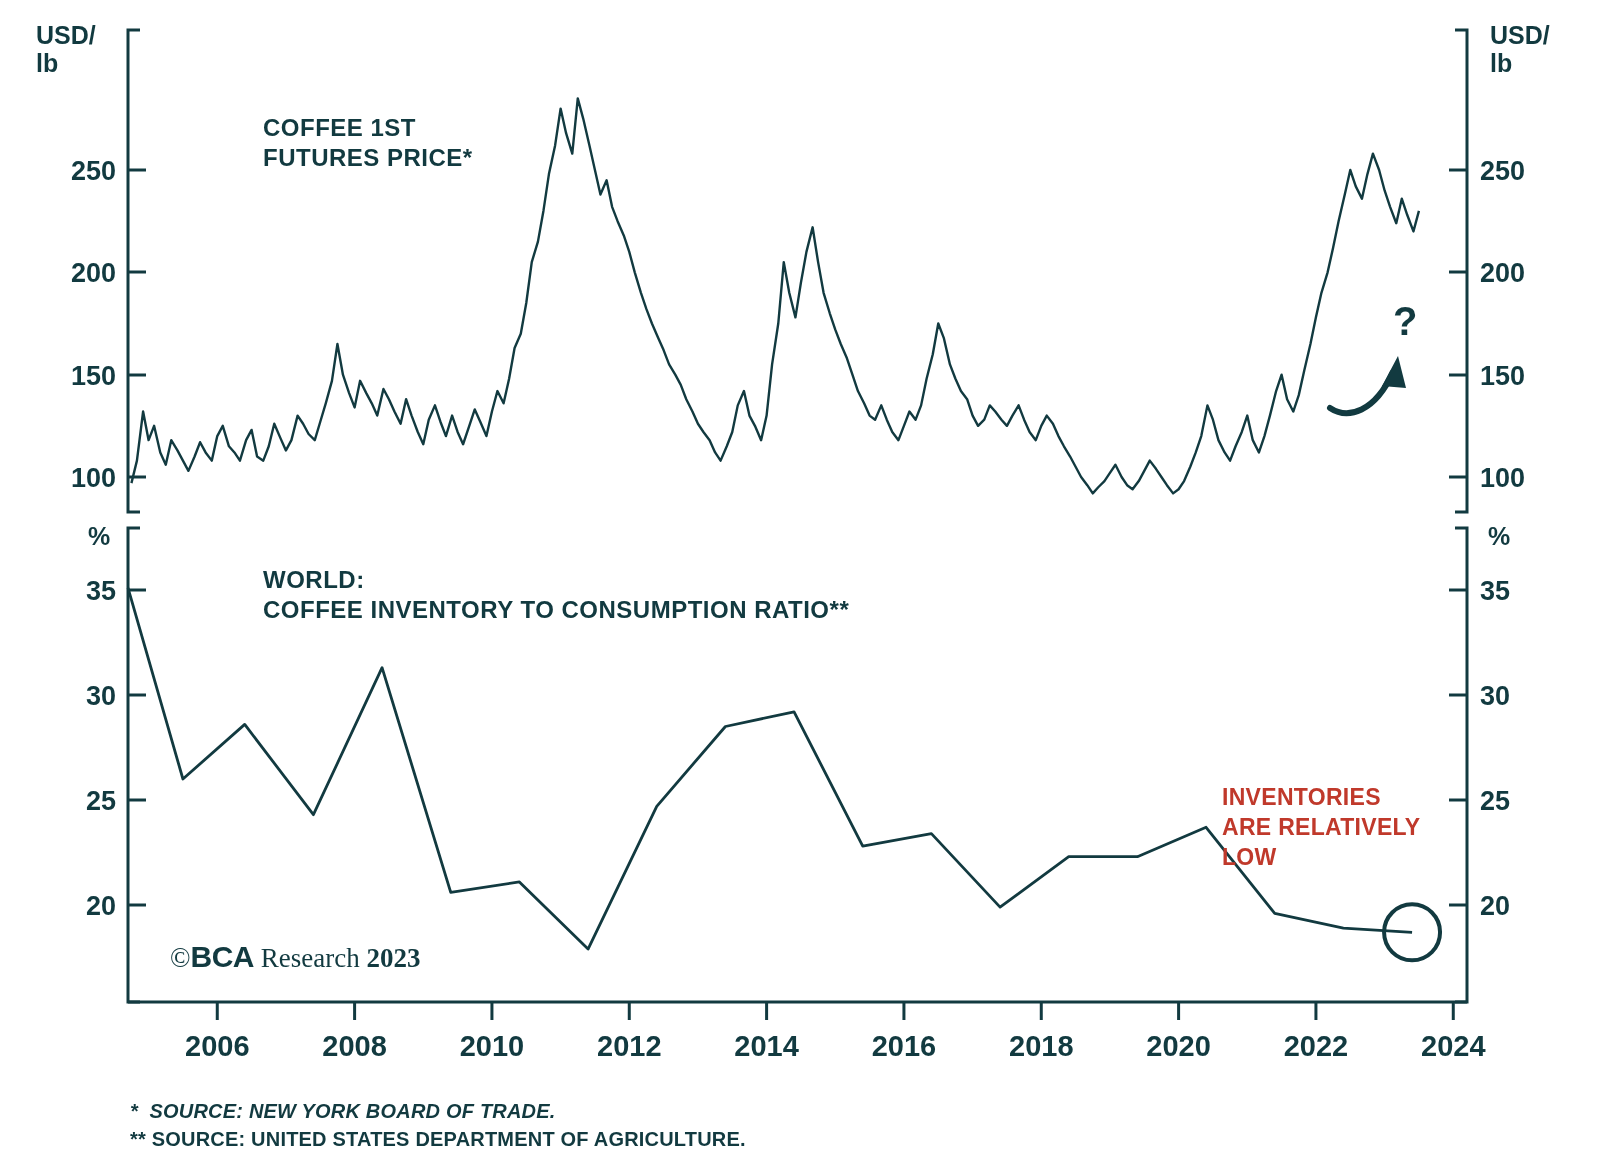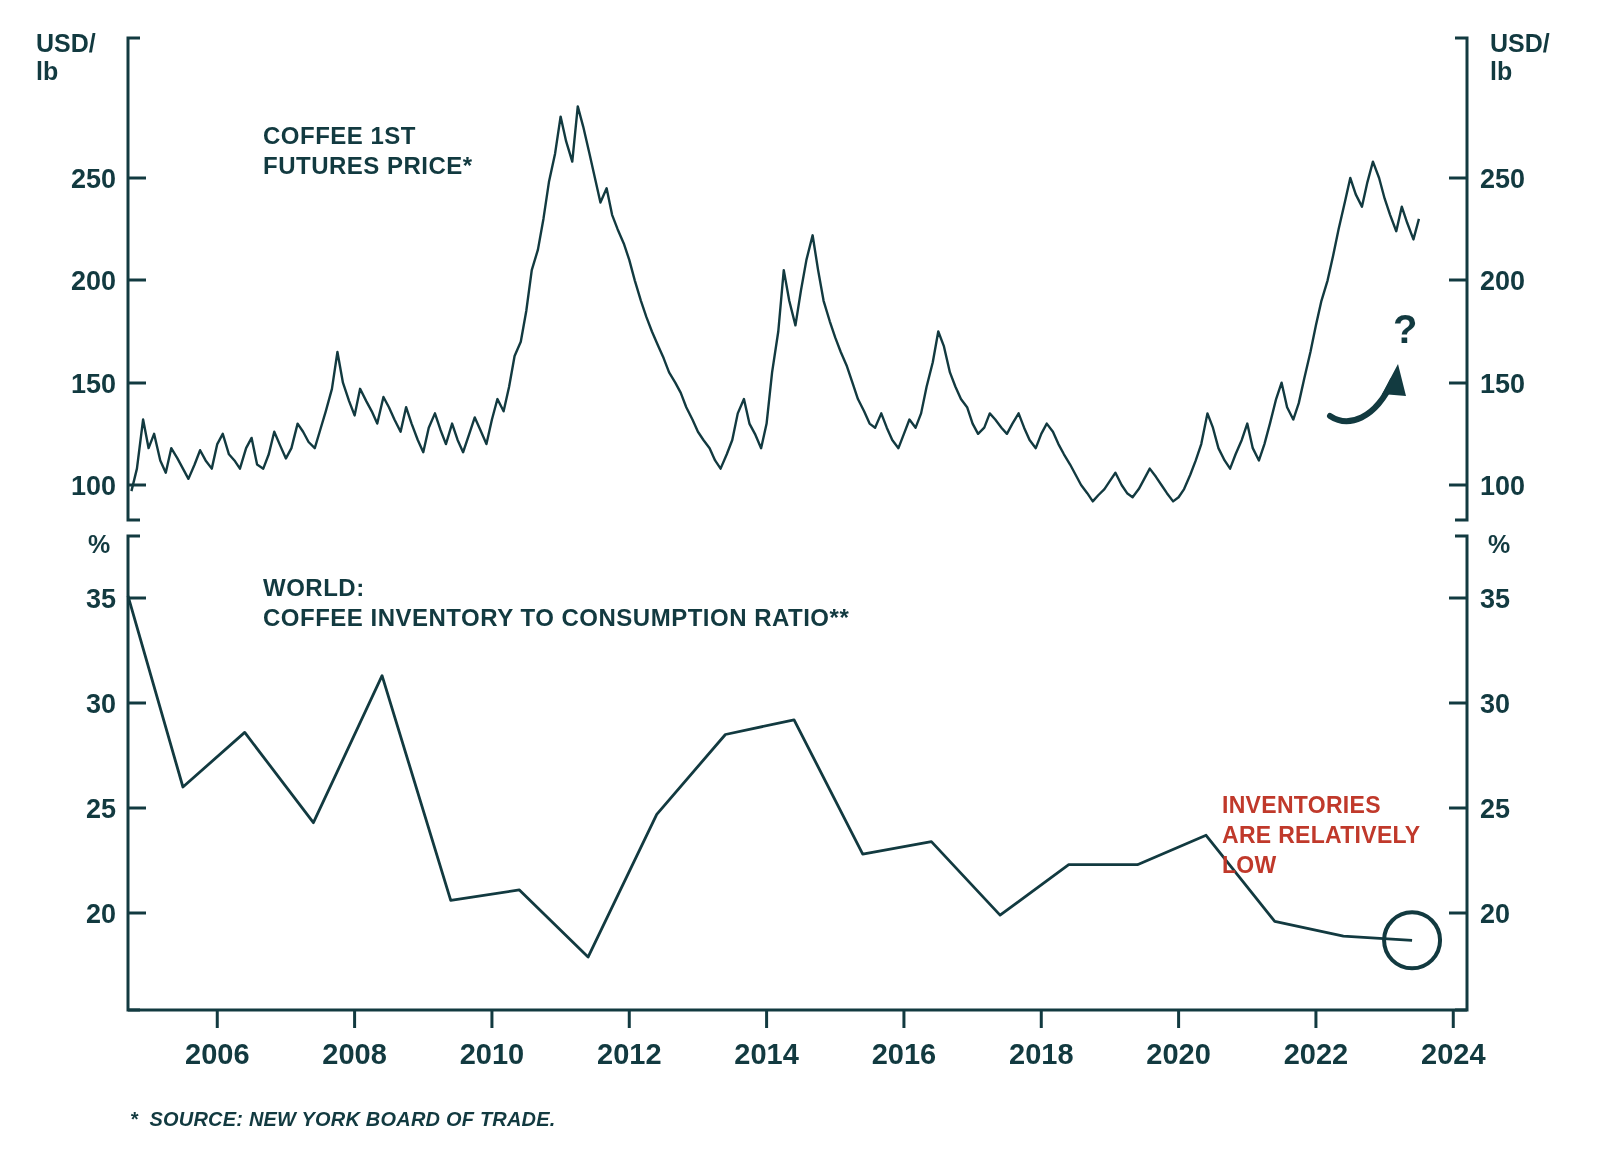--- a/index.html
+++ b/index.html
@@ -10,21 +10,21 @@
   body {
     width: 1600px;
     height: 1165px;
     position: relative;
     font-family: "Liberation Sans", sans-serif;
     color: #123a40;
     overflow: hidden;
   }
   .stage {
     position: absolute;
-    left: 0; top: 8px;
+    left: 0; top: 0;
     width: 1600px; height: 1067px;
   }
   svg.chart-svg {
     position: absolute;
     left: 0; top: 0;
     width: 1600px;
     height: 1165px;
   }
   .axis-label, .tick-label {
     font-family: "Liberation Sans", sans-serif;
@@ -172,15 +172,21 @@
         <text x="629.2666666666635" y="1056" text-anchor="middle" class="year-label">2012</text>
         <text x="766.599999999997" y="1056" text-anchor="middle" class="year-label">2014</text>
         <text x="903.9333333333303" y="1056" text-anchor="middle" class="year-label">2016</text>
         <text x="1041.2666666666637" y="1056" text-anchor="middle" class="year-label">2018</text>
         <text x="1178.599999999997" y="1056" text-anchor="middle" class="year-label">2020</text>
         <text x="1315.9333333333302" y="1056" text-anchor="middle" class="year-label">2022</text>
         <text x="1453.2666666666637" y="1056" text-anchor="middle" class="year-label">2024</text>
       </g>
   </svg>
 
+  <div style="position:absolute; left:170px; top:940px;">
+    <span class="copyright">
+      <span>©</span><span class="bca" style="font-size:30px">BCA</span><span> Research </span><span style="font-weight:bold">2023</span>
+    </span>
+  </div>
 
   <div style="position:absolute; left:130px; top:1100px; font-size:20px; font-weight:bold; letter-spacing:0.2px; white-space:pre;font-style:italic;">*  SOURCE: NEW YORK BOARD OF TRADE.</div>
+  <div style="position:absolute; left:130px; top:1128px; font-size:20px; font-weight:bold; letter-spacing:0.2px; white-space:pre;">** SOURCE: UNITED STATES DEPARTMENT OF AGRICULTURE.</div>
 </div>
 
 </body></html>

